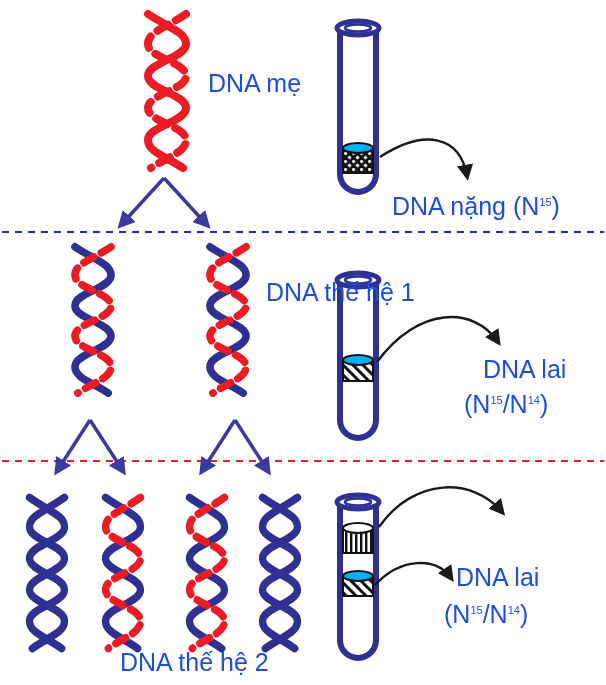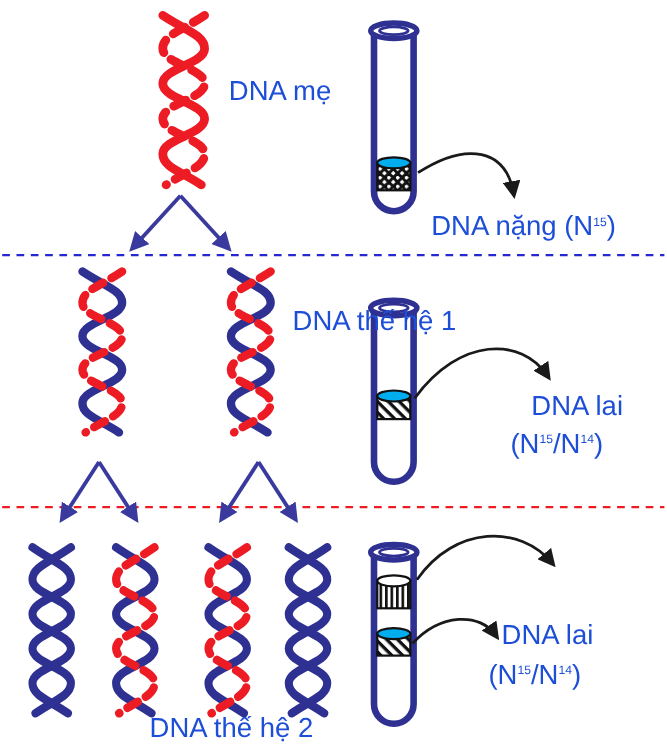--- a/index.html
+++ b/index.html
@@ -126,14 +126,14 @@
 
   <div class="lbl" style="left:266px;top:257px;margin-top:22px;">DNA thế hệ 1</div>
 
   <div class="lbl" style="left:483px;top:356px;">DNA lai</div>
   <div class="lbl" style="left:464px;top:391px;"><span>(N</span><span class="sup">15</span><span>/N</span><span class="sup">14</span><span>)</span></div>
 
 
   <div class="lbl" style="left:456px;top:564px;">DNA lai</div>
   <div class="lbl" style="left:444px;top:601px;"><span>(N</span><span class="sup">15</span><span>/N</span><span class="sup">14</span><span>)</span></div>
 
-  <div class="lbl" style="left:136px;top:649px;">DNA thế hệ 2</div>
+  <div class="lbl" style="left:120px;top:649px;">DNA thế hệ 2</div>
 </div>
 
 </body></html>

